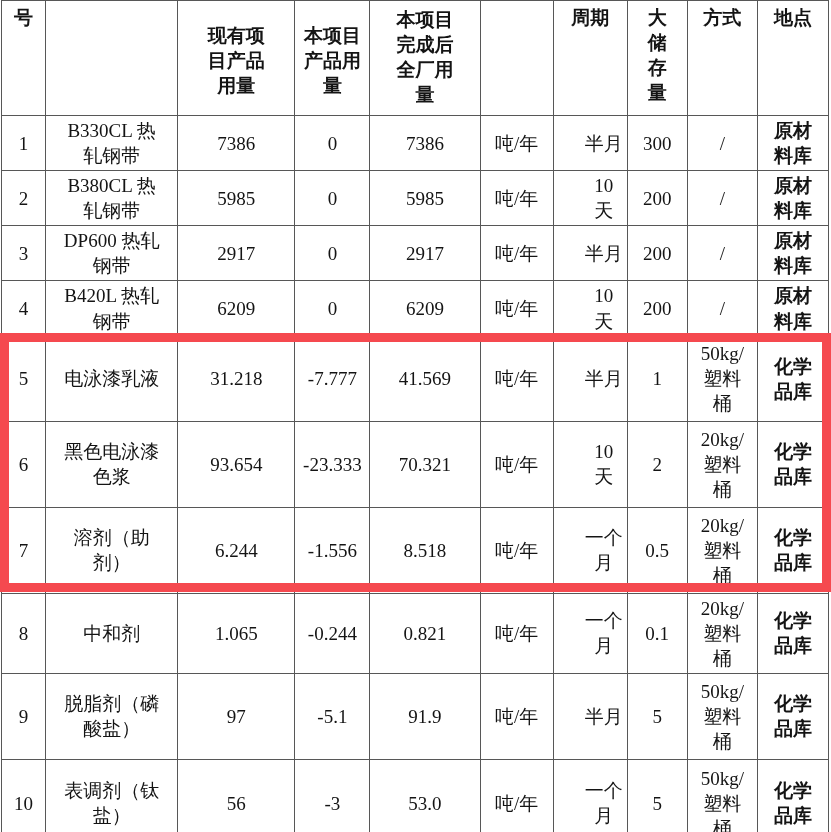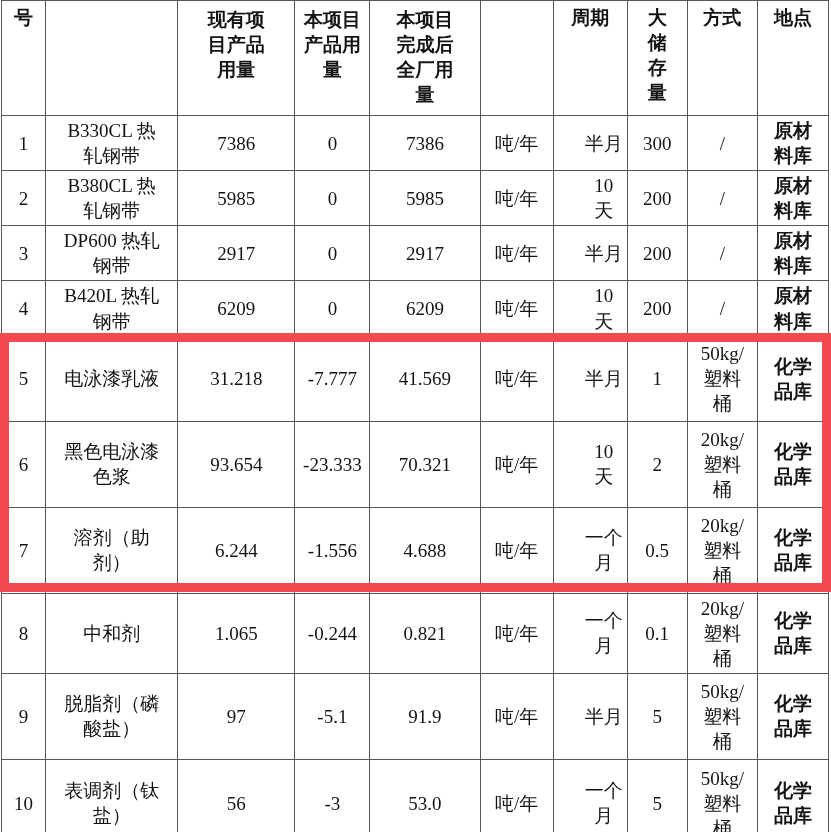--- a/index.html
+++ b/index.html
@@ -21,21 +21,21 @@
     border:1.5px solid #575757;
     text-align:center;
     font-size:19px;
     line-height:1.32;
     padding:2px;
     overflow:hidden;
   }
   td{vertical-align:middle;}
   thead tr{height:115px;}
   th{font-weight:bold;vertical-align:top;padding-top:4px;}
-  .hc3,.hc4{padding-top:6px;margin-top:27px;}
+  .hc3,.hc4{padding-top:22px;margin-top:27px;}
   .hc5{padding-top:6px;font-family:Liberation Serif, serif;}
   .hw,.cw{display:inline-block;word-break:break-all;}
   .hw3,.hw4{max-width:62px;}
   .hw5{max-width:62px;}
   .hw8{max-width:22px;}
   .cw2{max-width:106px;}
   .cw7{max-width:44px;margin-left:27px;}
   .cw9{max-width:50px;}
   .cw10{max-width:42px;font-weight:bold;}
   .red-box{
@@ -149,21 +149,21 @@
           <td><span class="cw cw7">10 天</span></td>
           <td><span class="cw cw8">2</span></td>
           <td><span class="cw cw9">20kg/塑料桶</span></td>
           <td><span class="cw cw10">化学品库</span></td>
         </tr>
         <tr style="height: 86px;">
           <td><span class="cw cw1">7</span></td>
           <td><span class="cw cw2">溶剂（助剂）</span></td>
           <td><span class="cw cw3">6.244</span></td>
           <td><span class="cw cw4">-1.556</span></td>
-          <td><span class="cw cw5">4.688</span></td>
+          <td><span class="cw cw5">8.518</span></td>
           <td><span class="cw cw6">吨/年</span></td>
           <td><span class="cw cw7">一个月</span></td>
           <td><span class="cw cw8">0.5</span></td>
           <td><span class="cw cw9">20kg/塑料桶</span></td>
           <td><span class="cw cw10">化学品库</span></td>
         </tr>
         <tr style="height: 76px;">
           <td><span class="cw cw1">8</span></td>
           <td><span class="cw cw2">中和剂</span></td>
           <td><span class="cw cw3">1.065</span></td>

